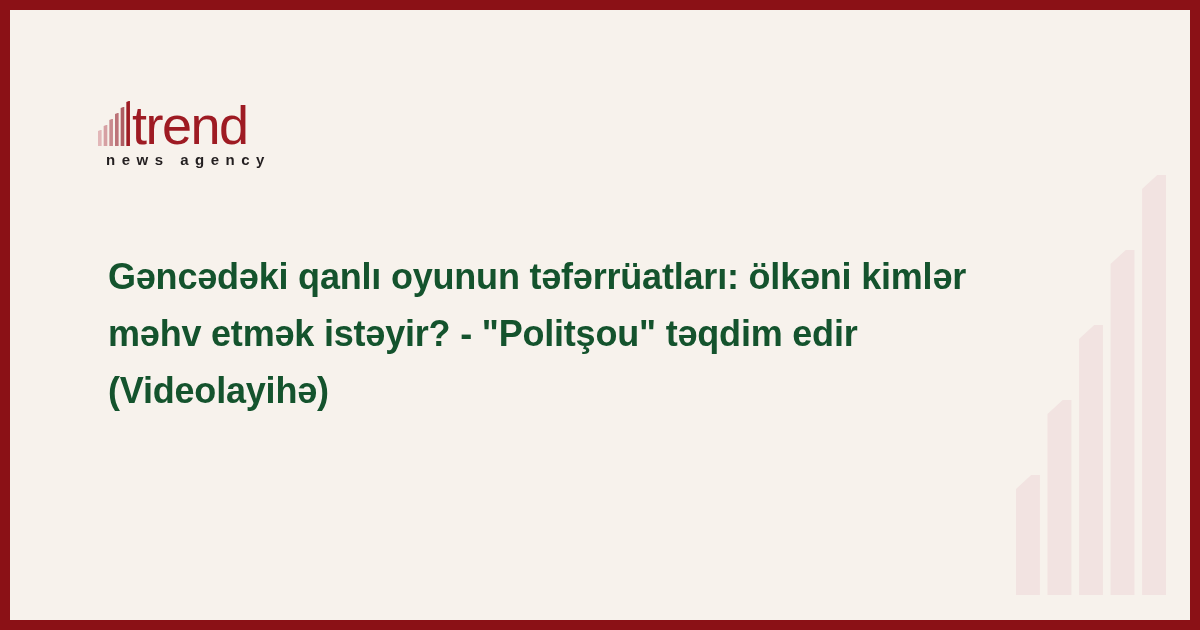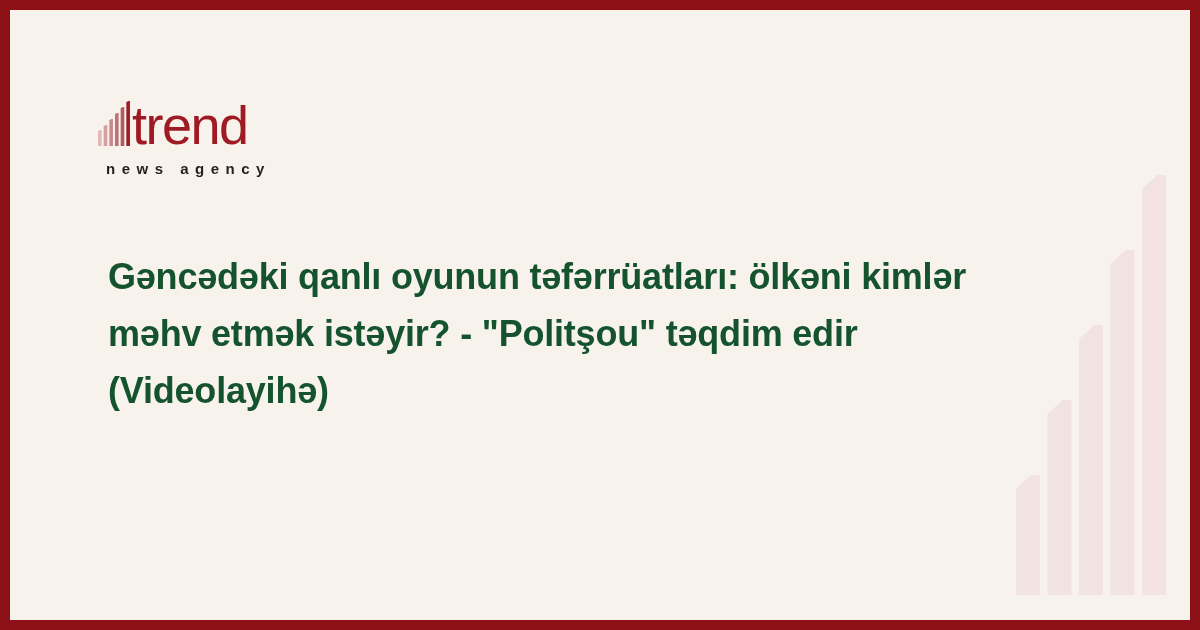--- a/index.html
+++ b/index.html
@@ -65,21 +65,21 @@
     font-family: "Liberation Sans", sans-serif;
     font-size: 54px;
     font-weight: 400;
     line-height: 50px;
     letter-spacing: -1.5px;
     color: #9E1B23;
     margin-left: -2px;
     margin-bottom: -2px;
   }
   .logo-sub {
-    margin-top: 12px;
+    margin-top: 3px;
     margin-left: 8px;
     font-family: "Liberation Sans", sans-serif;
     font-size: 15px;
     font-weight: 700;
     letter-spacing: 6.5px;
     color: #231f20;
     white-space: nowrap;
   }
 
   

